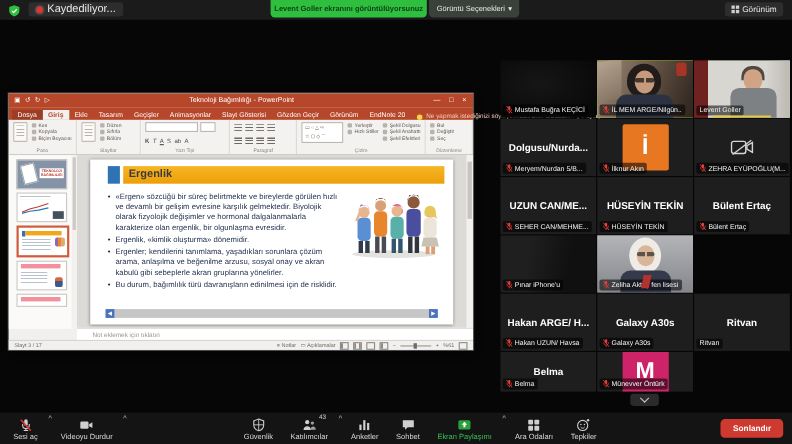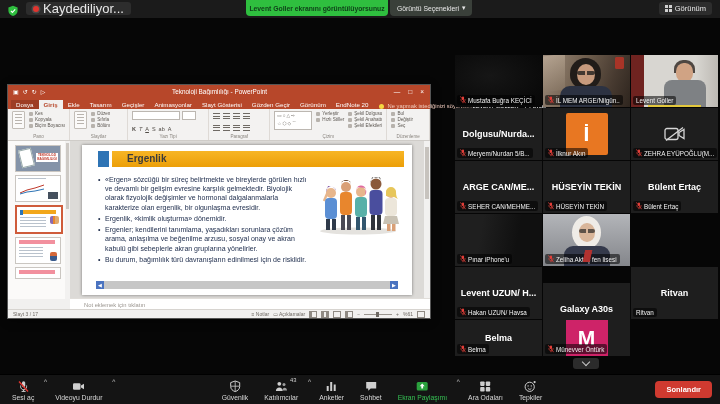--- a/index.html
+++ b/index.html
@@ -2,21 +2,21 @@
 <html><head>
 <meta charset="utf-8">
 <style>
   html,body{margin:0;padding:0;background:#000;}
   #stage{position:relative;width:720px;height:404px;background:#060606;overflow:hidden;
          font-family:"Liberation Sans","DejaVu Sans",sans-serif;-webkit-font-smoothing:antialiased;}
   
   .topbar{position:absolute;left:0;top:0;width:720px;height:18px;background:#1b1b1b;}
   .shield{position:absolute;left:7px;top:3px;}
   .recpill{position:absolute;left:26px;top:2px;height:13px;display:flex;align-items:center;gap:4px;
-           background:#2d2d2d;border-radius:3px;padding:0 7px;color:#e9e9e9;font-size:13px;}
+           background:#2d2d2d;border-radius:3px;padding:0 7px;color:#e9e9e9;font-size:10px;}
   .recdot{width:6px;height:6px;border-radius:50%;background:#e0352f;box-shadow:0 0 0 1.5px #4a4a4a;}
   .banner{position:absolute;left:246px;top:0;width:142px;height:16px;background:#2fbf3f;
           border-radius:0 0 4px 4px;display:flex;align-items:center;justify-content:center;
           color:#10421a;font-size:6.8px;font-weight:bold;}
   .viewopts{position:absolute;left:390px;top:0;height:16px;background:#3a403a;border-radius:0 0 4px 4px;
             display:flex;align-items:center;gap:3px;padding:0 7px;color:#e8e8e8;font-size:6.8px;}
   .viewbtn{position:absolute;right:8px;top:2px;height:13px;display:flex;align-items:center;gap:3px;
            background:#2d2d2d;border-radius:3px;padding:0 6px;color:#e9e9e9;font-size:7.5px;}
   .gridglyph{display:inline-block;width:7px;height:7px;
     background:linear-gradient(#cfcfcf,#cfcfcf) 0 0/3px 3px no-repeat,linear-gradient(#cfcfcf,#cfcfcf) 4px 0/3px 3px no-repeat,
@@ -71,21 +71,21 @@
   .t4 .fig{position:absolute;right:3px;bottom:2px;width:7px;height:9px;border-radius:2px;background:linear-gradient(180deg,#d4683a 40%,#3a5a8c 40%);}
   .t5 .pband{position:absolute;left:3px;top:2px;width:36px;height:4px;background:#f2909e;}
   .tscroll{position:absolute;right:0;top:0;bottom:0;width:5px;background:#f2f1f0;}
   .tscroll .tb{position:absolute;left:1px;top:2px;width:3px;height:66px;background:#cdc9c4;}
   .canvas{position:absolute;left:62px;right:0;top:0;bottom:0;background:#dcdad7;}
   .vscroll{position:absolute;right:0;top:0;bottom:0;width:6px;background:#f2f1f0;}
   .vscroll .vb{position:absolute;left:1px;top:6px;width:4px;height:52px;background:#c7c3be;}
   .slide{position:absolute;left:12px;top:4px;width:330px;height:150px;background:#fff;box-shadow:0 0 3px rgba(0,0,0,.45);}
   .hsq{position:absolute;left:16px;top:6px;width:11px;height:16px;background:#2e74b5;}
   .hbar{position:absolute;left:30px;top:6px;width:292px;height:16px;background:linear-gradient(180deg,#f7b525,#ec9f08);}
-  .htitle{font-size:10px;font-weight:bold;color:#3b3b3b;line-height:16px;padding-left:15px;}
+  .htitle{font-size:10px;font-weight:bold;color:#3b3b3b;line-height:16px;padding-left:5px;}
   .bullets{position:absolute;left:16px;top:30px;width:214px;}
   .brow{display:flex;margin-bottom:2px;font-size:7px;line-height:1.32;color:#1b2a4a;}
   .bm{width:7px;flex:none;}
   .illus{position:absolute;left:234px;top:26px;}
   .hscroll{position:absolute;left:14px;bottom:6px;width:302px;height:8px;background:#c6c6c6;}
   .harrow{position:absolute;top:0;width:8px;height:8px;background:#4a73c0;color:#fff;font-size:5px;line-height:8px;text-align:center;}
   .notes{position:absolute;left:62px;right:0;bottom:8px;height:11px;background:#fff;border-top:1px solid #e0ddd9;
          display:flex;align-items:center;padding-left:14px;font-size:5.8px;color:#9a958f;}
   .pstatus{position:absolute;left:0;right:0;bottom:0;height:8px;background:#f1f0ef;border-top:1px solid #d7d4d0;
            display:flex;align-items:center;padding:0 5px;font-size:5px;color:#6f6a65;gap:5px;}
@@ -492,21 +492,21 @@
               <rect x="2" y="0.4" width="2" height="3.6" rx="1" fill="#e8403a"></rect>
               <path d="M1 3v.8c0 1.1.9 2 2 2s2-.9 2-2V3" fill="none" stroke="#e8403a" stroke-width=".7"></path>
               <line x1="3" y1="5.8" x2="3" y2="7.2" stroke="#e8403a" stroke-width=".7"></line>
               <line x1="0.4" y1="0.4" x2="5.6" y2="7.2" stroke="#e8403a" stroke-width=".8"></line>
             </svg>
           </span>
           <span class="ctext">ZEHRA EYÜPOĞLU(M...</span>
         </div>
       </div>
       <div class="tile name" style="left: 0px; top: 106px; height: 52px;">
-        <div class="pname">ARGE  CAN/ME...</div>
+        <div class="pname">UZUN  CAN/ME...</div>
         <div class="chip">
           <span class="mico">
             <svg width="6" height="8" viewBox="0 0 6 8">
               <rect x="2" y="0.4" width="2" height="3.6" rx="1" fill="#e8403a"></rect>
               <path d="M1 3v.8c0 1.1.9 2 2 2s2-.9 2-2V3" fill="none" stroke="#e8403a" stroke-width=".7"></path>
               <line x1="3" y1="5.8" x2="3" y2="7.2" stroke="#e8403a" stroke-width=".7"></line>
               <line x1="0.4" y1="0.4" x2="5.6" y2="7.2" stroke="#e8403a" stroke-width=".8"></line>
             </svg>
           </span>
           <span class="ctext">SEHER CAN/MEHME...</span>
@@ -566,34 +566,34 @@
               <rect x="2" y="0.4" width="2" height="3.6" rx="1" fill="#e8403a"></rect>
               <path d="M1 3v.8c0 1.1.9 2 2 2s2-.9 2-2V3" fill="none" stroke="#e8403a" stroke-width=".7"></path>
               <line x1="3" y1="5.8" x2="3" y2="7.2" stroke="#e8403a" stroke-width=".7"></line>
               <line x1="0.4" y1="0.4" x2="5.6" y2="7.2" stroke="#e8403a" stroke-width=".8"></line>
             </svg>
           </span>
           <span class="ctext">Zeliha Aktaş fen lisesi</span>
         </div>
       </div>
       <div class="tile name" style="left: 0px; top: 212px; height: 52px;">
-        <div class="pname">Levent UZUN/ H...</div>
+        <div class="pname">Hakan ARGE/ H...</div>
         <div class="chip">
           <span class="mico">
             <svg width="6" height="8" viewBox="0 0 6 8">
               <rect x="2" y="0.4" width="2" height="3.6" rx="1" fill="#e8403a"></rect>
               <path d="M1 3v.8c0 1.1.9 2 2 2s2-.9 2-2V3" fill="none" stroke="#e8403a" stroke-width=".7"></path>
               <line x1="3" y1="5.8" x2="3" y2="7.2" stroke="#e8403a" stroke-width=".7"></line>
               <line x1="0.4" y1="0.4" x2="5.6" y2="7.2" stroke="#e8403a" stroke-width=".8"></line>
             </svg>
           </span>
           <span class="ctext">Hakan UZUN/ Havsa</span>
         </div>
       </div>
-      <div class="tile name" style="left: 88px; top: 228px; height: 52px;">
+      <div class="tile name" style="left: 88px; top: 212px; height: 52px;">
         <div class="pname">Galaxy A30s</div>
         <div class="chip">
           <span class="mico">
             <svg width="6" height="8" viewBox="0 0 6 8">
               <rect x="2" y="0.4" width="2" height="3.6" rx="1" fill="#e8403a"></rect>
               <path d="M1 3v.8c0 1.1.9 2 2 2s2-.9 2-2V3" fill="none" stroke="#e8403a" stroke-width=".7"></path>
               <line x1="3" y1="5.8" x2="3" y2="7.2" stroke="#e8403a" stroke-width=".7"></line>
               <line x1="0.4" y1="0.4" x2="5.6" y2="7.2" stroke="#e8403a" stroke-width=".8"></line>
             </svg>
           </span>

